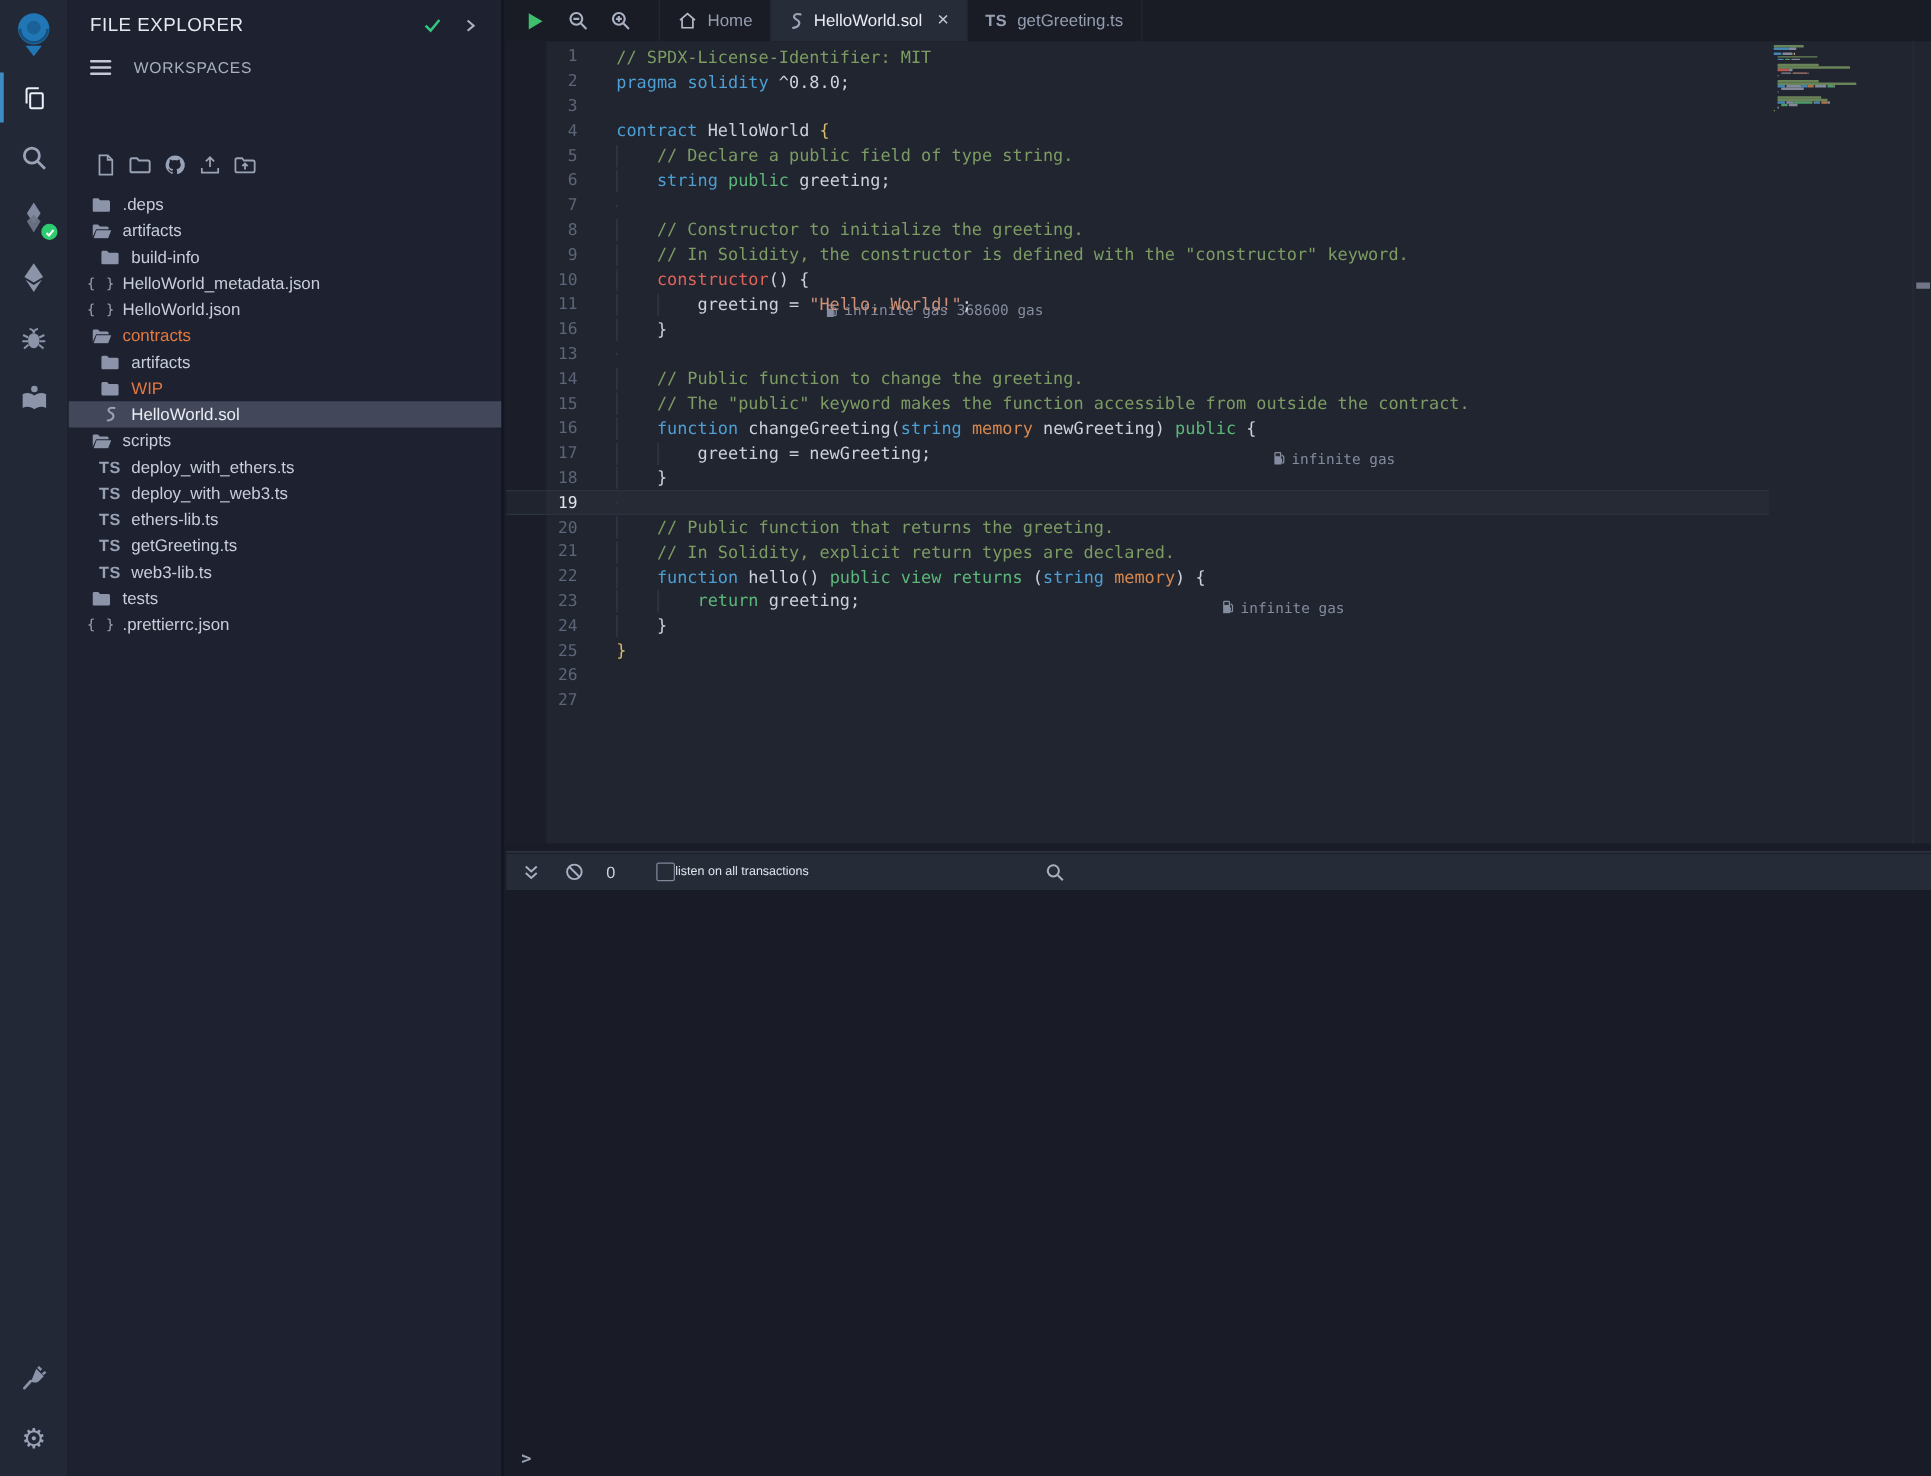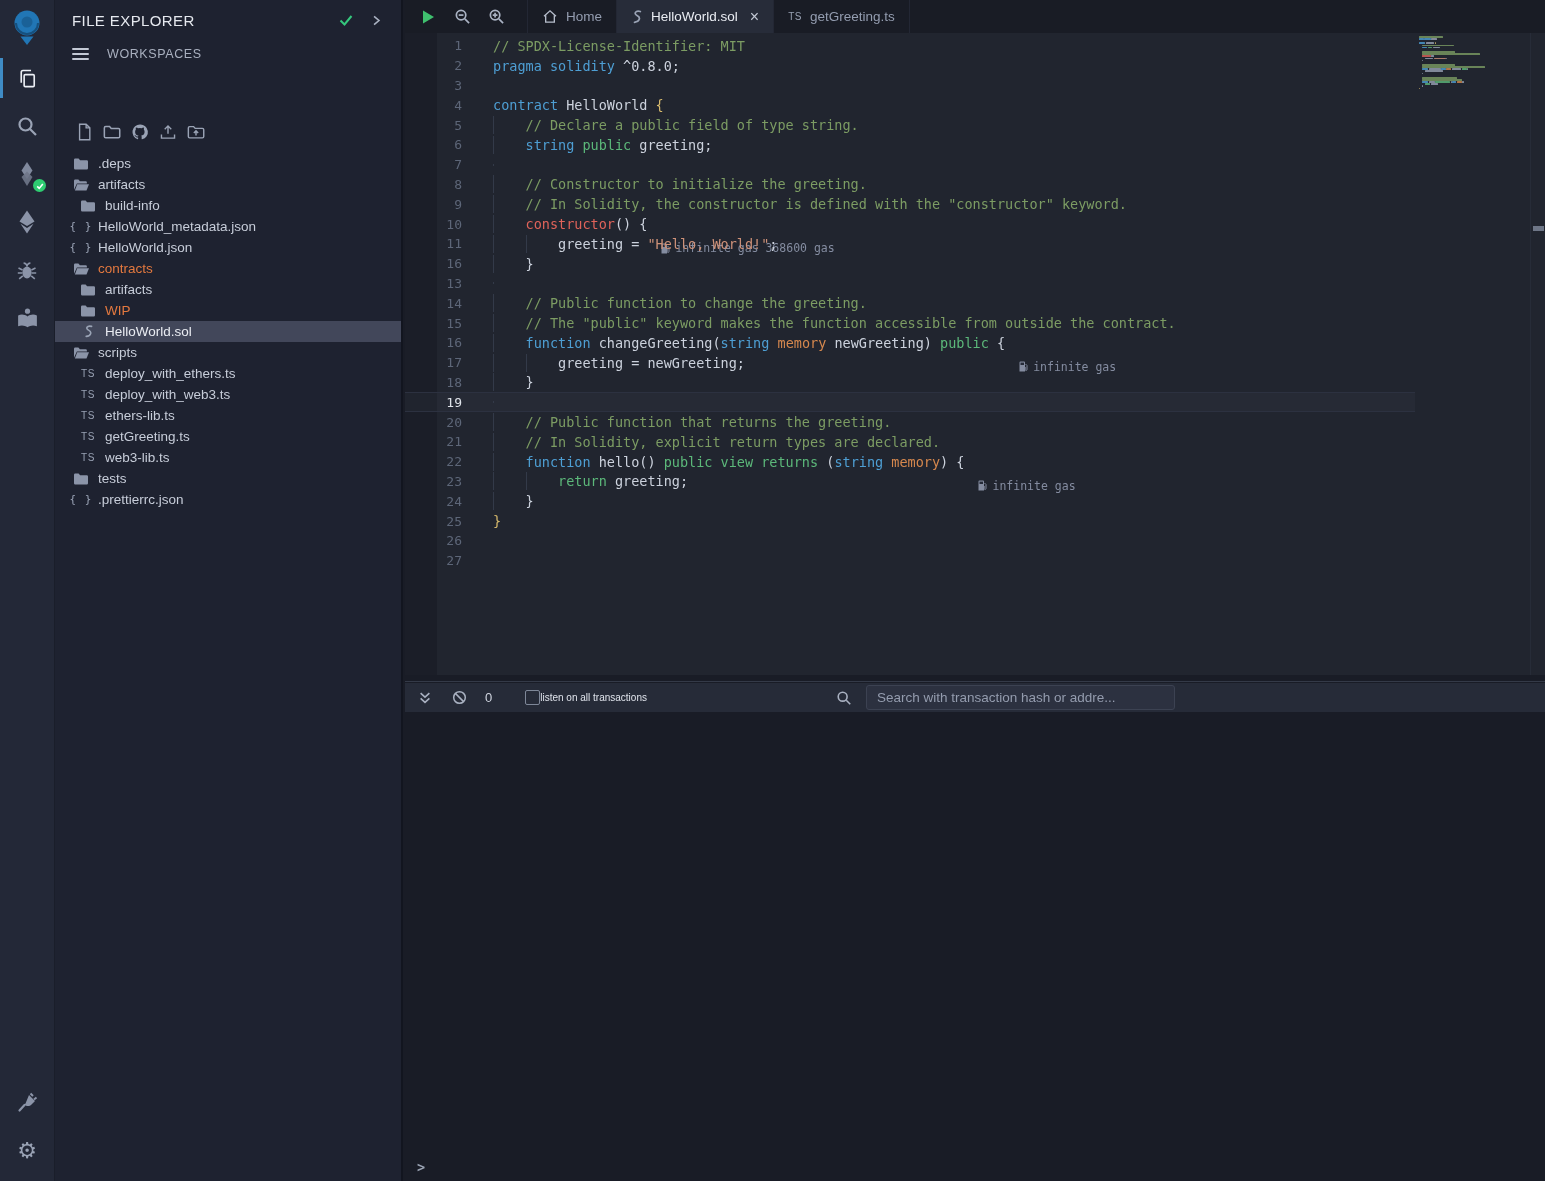--- a/index.html
+++ b/index.html
@@ -36,21 +36,21 @@
   .sb-tool{width:18px;height:20px;display:flex;align-items:center;justify-content:center;cursor:pointer;}
 
   .tree{position:absolute;left:0;right:0;top:153px;}
   .trow{position:relative;height:21px;display:flex;align-items:center;cursor:pointer;}
   .trow .tic{width:16px;display:flex;align-items:center;justify-content:center;margin-right:9px;flex:none;}
   .trow .tlabel{font-size:13.5px;color:#c7cdd9;white-space:nowrap;}
   .trow.accent .tlabel{color:#e4793f;}
   .trow.selected{background:#42475a;}
   .trow.selected .tlabel{color:#e9ecf2;}
   .ic-json{font-size:11px;color:#9aa3b5;letter-spacing:1px;font-family:"DejaVu Sans Mono",monospace;}
-  .ic-ts{font-size:10px;font-weight:normal;color:#98a1b3;letter-spacing:.5px;}
+  .ic-ts{font-size:13px;font-weight:bold;color:#98a1b3;letter-spacing:.5px;}
 
   
   .main{position:absolute;left:405px;top:0;width:1140px;height:100%;}
 
   
   .tabbar{position:absolute;left:0;top:0;right:0;height:33px;background:#191c25;display:flex;align-items:stretch;}
   .tb-btn{border:none;background:transparent;width:34px;display:flex;align-items:center;justify-content:center;cursor:pointer;padding:0;}
   .tb-btn.first{margin-left:6px;}
   .tab{display:flex;align-items:center;gap:8px;padding:0 14px;font-size:13.5px;color:#949db0;
        cursor:pointer;border-right:1px solid #232734;white-space:nowrap;}
@@ -640,20 +640,19 @@
       </span>
       <span class="tt-count">0</span>
       <span class="chk"></span>
       <span class="listen-label">listen on all transactions</span>
       <span class="tt-icon" style="margin-left:187px;">
         <svg width="16" height="16" viewBox="0 0 18 18" fill="none" stroke="#a9b1c1" stroke-width="1.8">
             <circle cx="7.5" cy="7.5" r="5"></circle>
             <path d="M11.5 11.5 L16 16"></path>
           </svg>
       </span>
-      <input class="term-search" placeholder="Search with transaction hash or addre..." style="">
     </div>
 
     <div class="term-content">
       <span class="prompt">&gt;</span>
     </div>
   </div>
 </div>
 
 </body></html>

